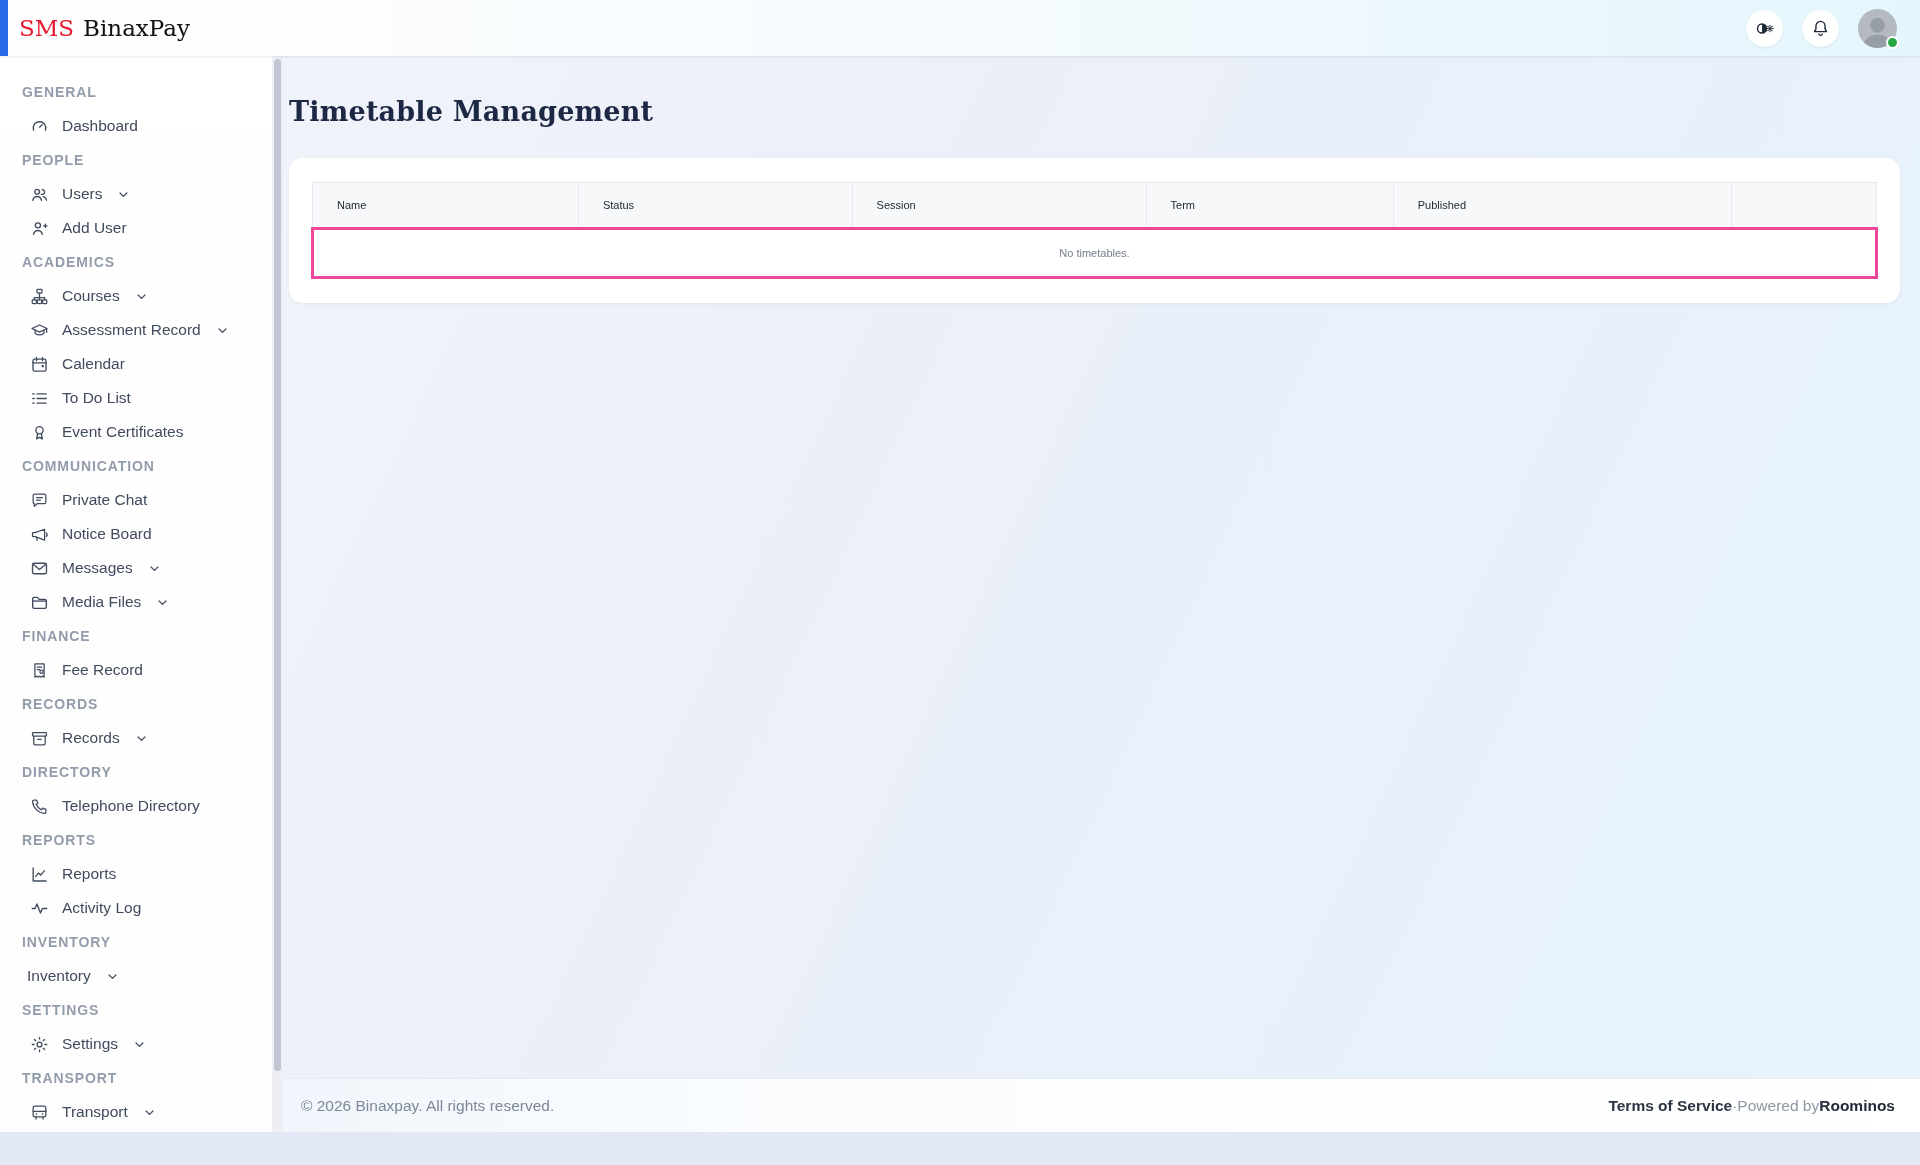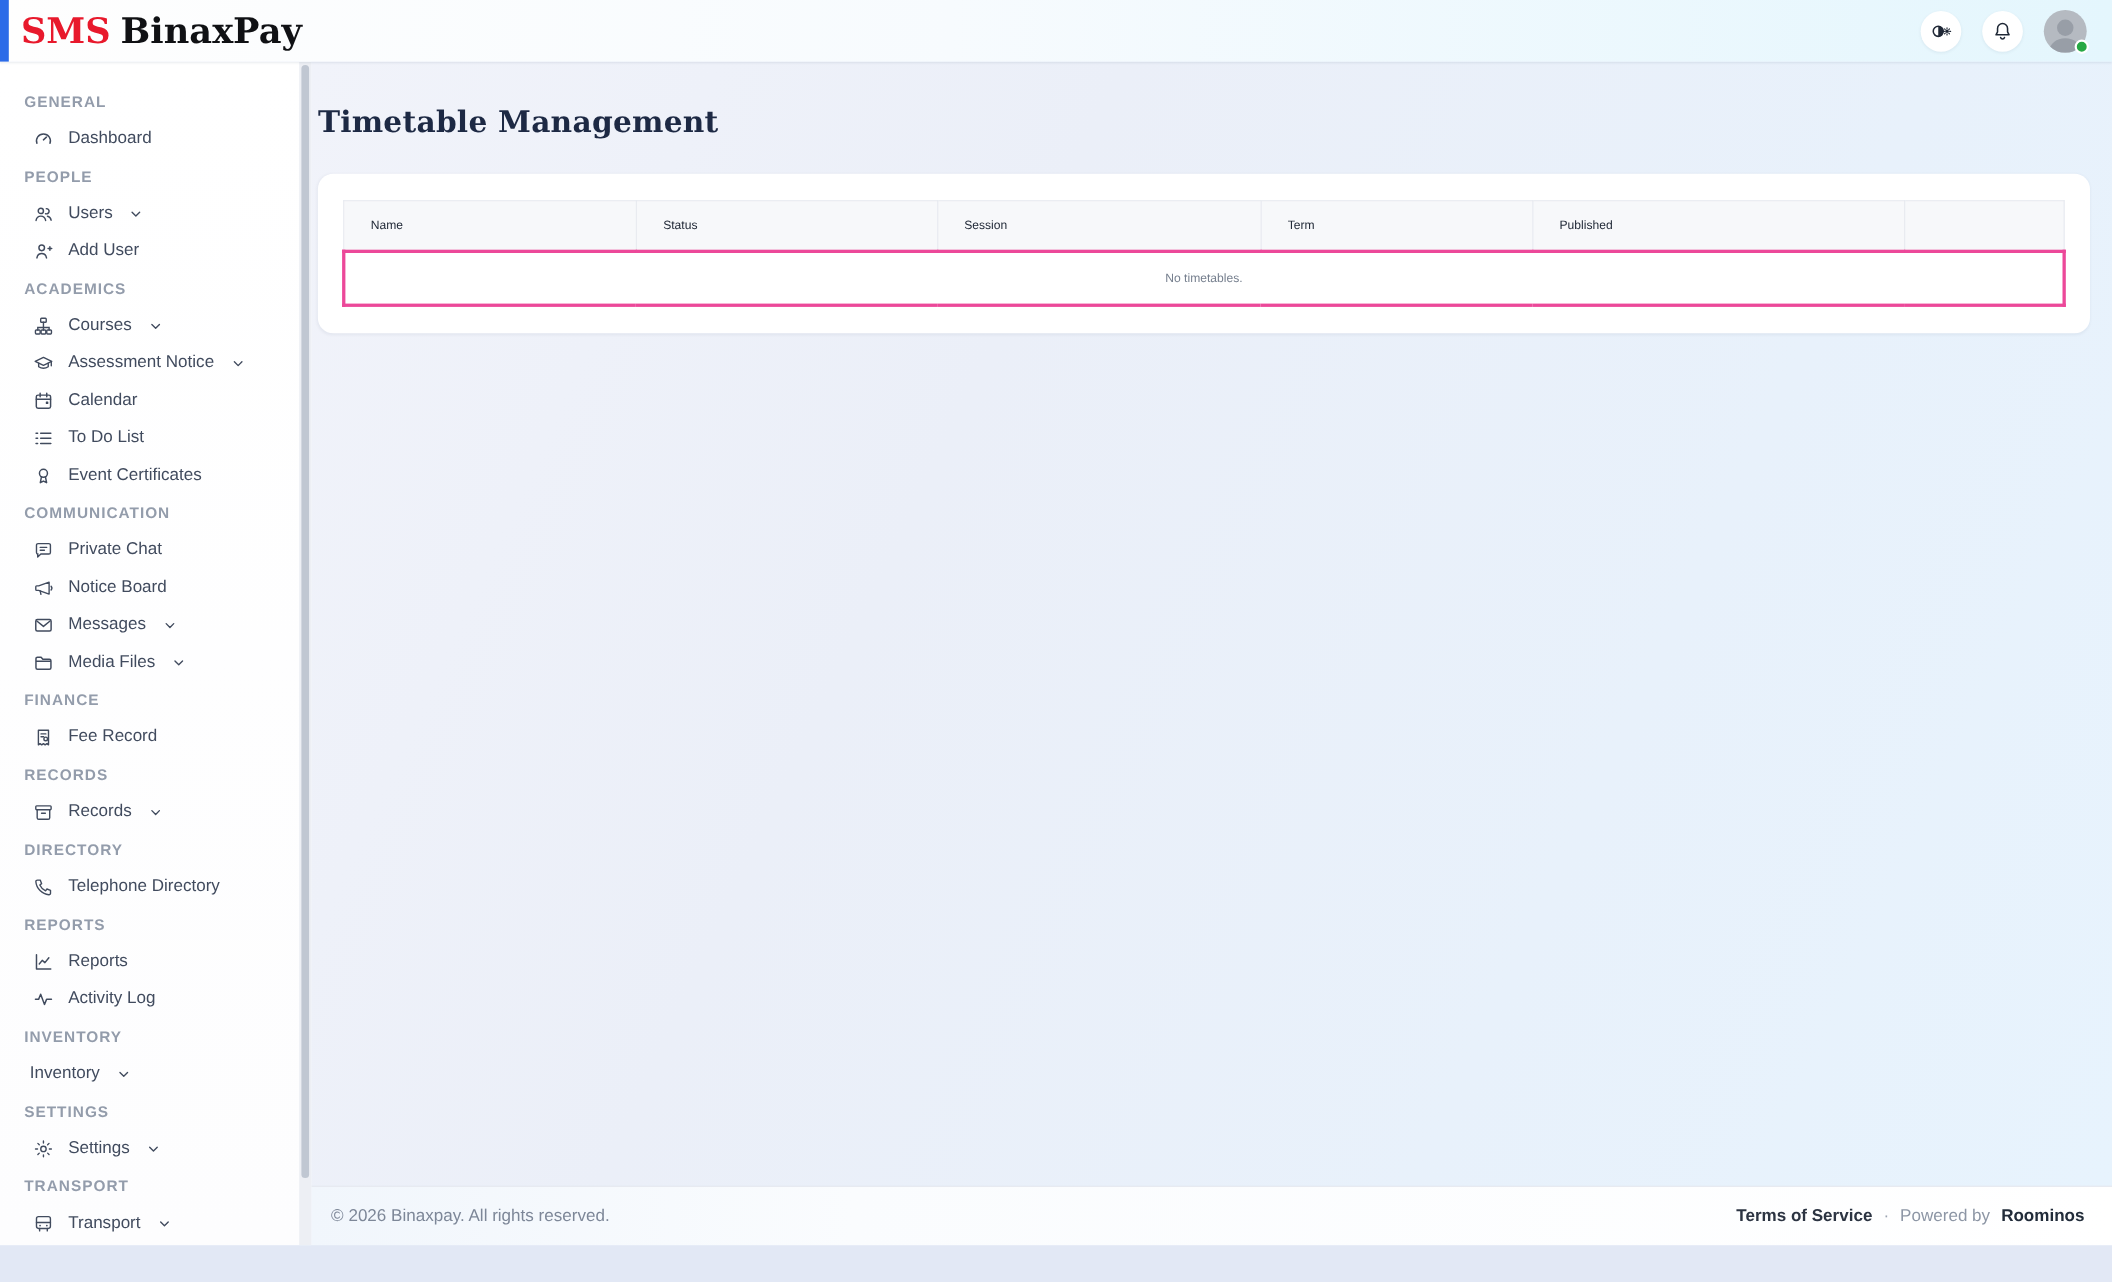--- a/index.html
+++ b/index.html
@@ -9,21 +9,21 @@
     background:#e2e8f5;
     font-family:"Liberation Sans", sans-serif;
     color:#414b5e;
   }
   
   .header { height:56px; display:flex; align-items:center; position:relative; z-index:3;
     background:linear-gradient(90deg,#fefefe 0%,#f7fbfe 45%,#e4f6fd 100%);
     box-shadow:0 1px 2px rgba(40,60,90,.10); }
   .logo-accent { width:8px; height:56px; background:#2b6be8; }
   .logo { display:flex; align-items:flex-end; gap:9px; margin-left:11px; cursor:pointer;
-    font-family:"DejaVu Serif", serif; font-weight:bold; font-size:32px; }
+    font-family:"DejaVu Serif", serif; font-weight:normal; font-size:23px; }
   .logo-sms { color:#e8192c; }
   .logo-name { color:#101114; }
   .header-actions { margin-left:auto; display:flex; align-items:center; gap:19px; padding-right:23px; }
   .icon-btn { width:37px; height:37px; border-radius:50%; background:#ffffff; border:none; cursor:pointer;
     display:flex; align-items:center; justify-content:center; color:#1f2836;
     box-shadow:0 1px 3px rgba(30,50,80,.08); }
   .icon-btn svg { width:21px; height:21px; }
   .avatar { width:39px; height:39px; border-radius:50%; background:#b5bac1; position:relative; cursor:pointer; }
   .avatar .ava-clip { position:absolute; inset:0; border-radius:50%; overflow:hidden; }
   .avatar svg { width:39px; height:39px; color:#989ea7; display:block; }
@@ -53,21 +53,21 @@
     box-shadow:0 1px 3px rgba(25,40,70,.06); }
   table { width:100%; border-collapse:collapse; font-size:11px; table-layout:fixed; }
   th { background:#f7f8fa; border:1px solid #e7e9ef; text-align:left;
     padding:16px 24px; font-weight:500; color:#222a38; }
   td.empty-cell { border:3px solid #ec4899; text-align:center; padding:17px; color:#77808f; }
   
   .footer { height:54px; border-top:1px solid #e7eaf1; display:flex; align-items:center;
     justify-content:space-between; padding:0 25px 0 18px; font-size:15.5px;
     background:linear-gradient(90deg,#f1f6fc 0%,#fafcfe 30%,#ffffff 100%); }
   .footer-left { color:#7d8798; }
-  .footer-right { display:flex; align-items:flex-end; gap:10px; }
+  .footer-right { display:flex; align-items:flex-end; }
   .terms-link { color:#2c3442; font-weight:bold; cursor:pointer; }
   .dot-sep { color:#9aa3b0; }
   .powered-prefix { color:#8d96a5; }
   .powered-brand { color:#222c3a; font-weight:bold; cursor:pointer; }
 </style>
 </head>
 <body>
 
 <svg width="0" height="0" style="position:absolute" aria-hidden="true">
   <defs>
@@ -243,21 +243,21 @@
         </svg>
       <span>Courses</span>
       <svg class="chev" viewBox="0 0 24 24">
           <use href="#i-chevron"></use>
         </svg>
     </div>
     <div class="nav-item">
       <svg class="ni" viewBox="0 0 24 24">
           <use href="#i-graduation-cap"></use>
         </svg>
-      <span>Assessment Notice</span>
+      <span>Assessment Record</span>
       <svg class="chev" viewBox="0 0 24 24">
           <use href="#i-chevron"></use>
         </svg>
     </div>
     <div class="nav-item">
       <svg class="ni" viewBox="0 0 24 24">
           <use href="#i-calendar"></use>
         </svg>
       <span>Calendar</span>
     </div>

